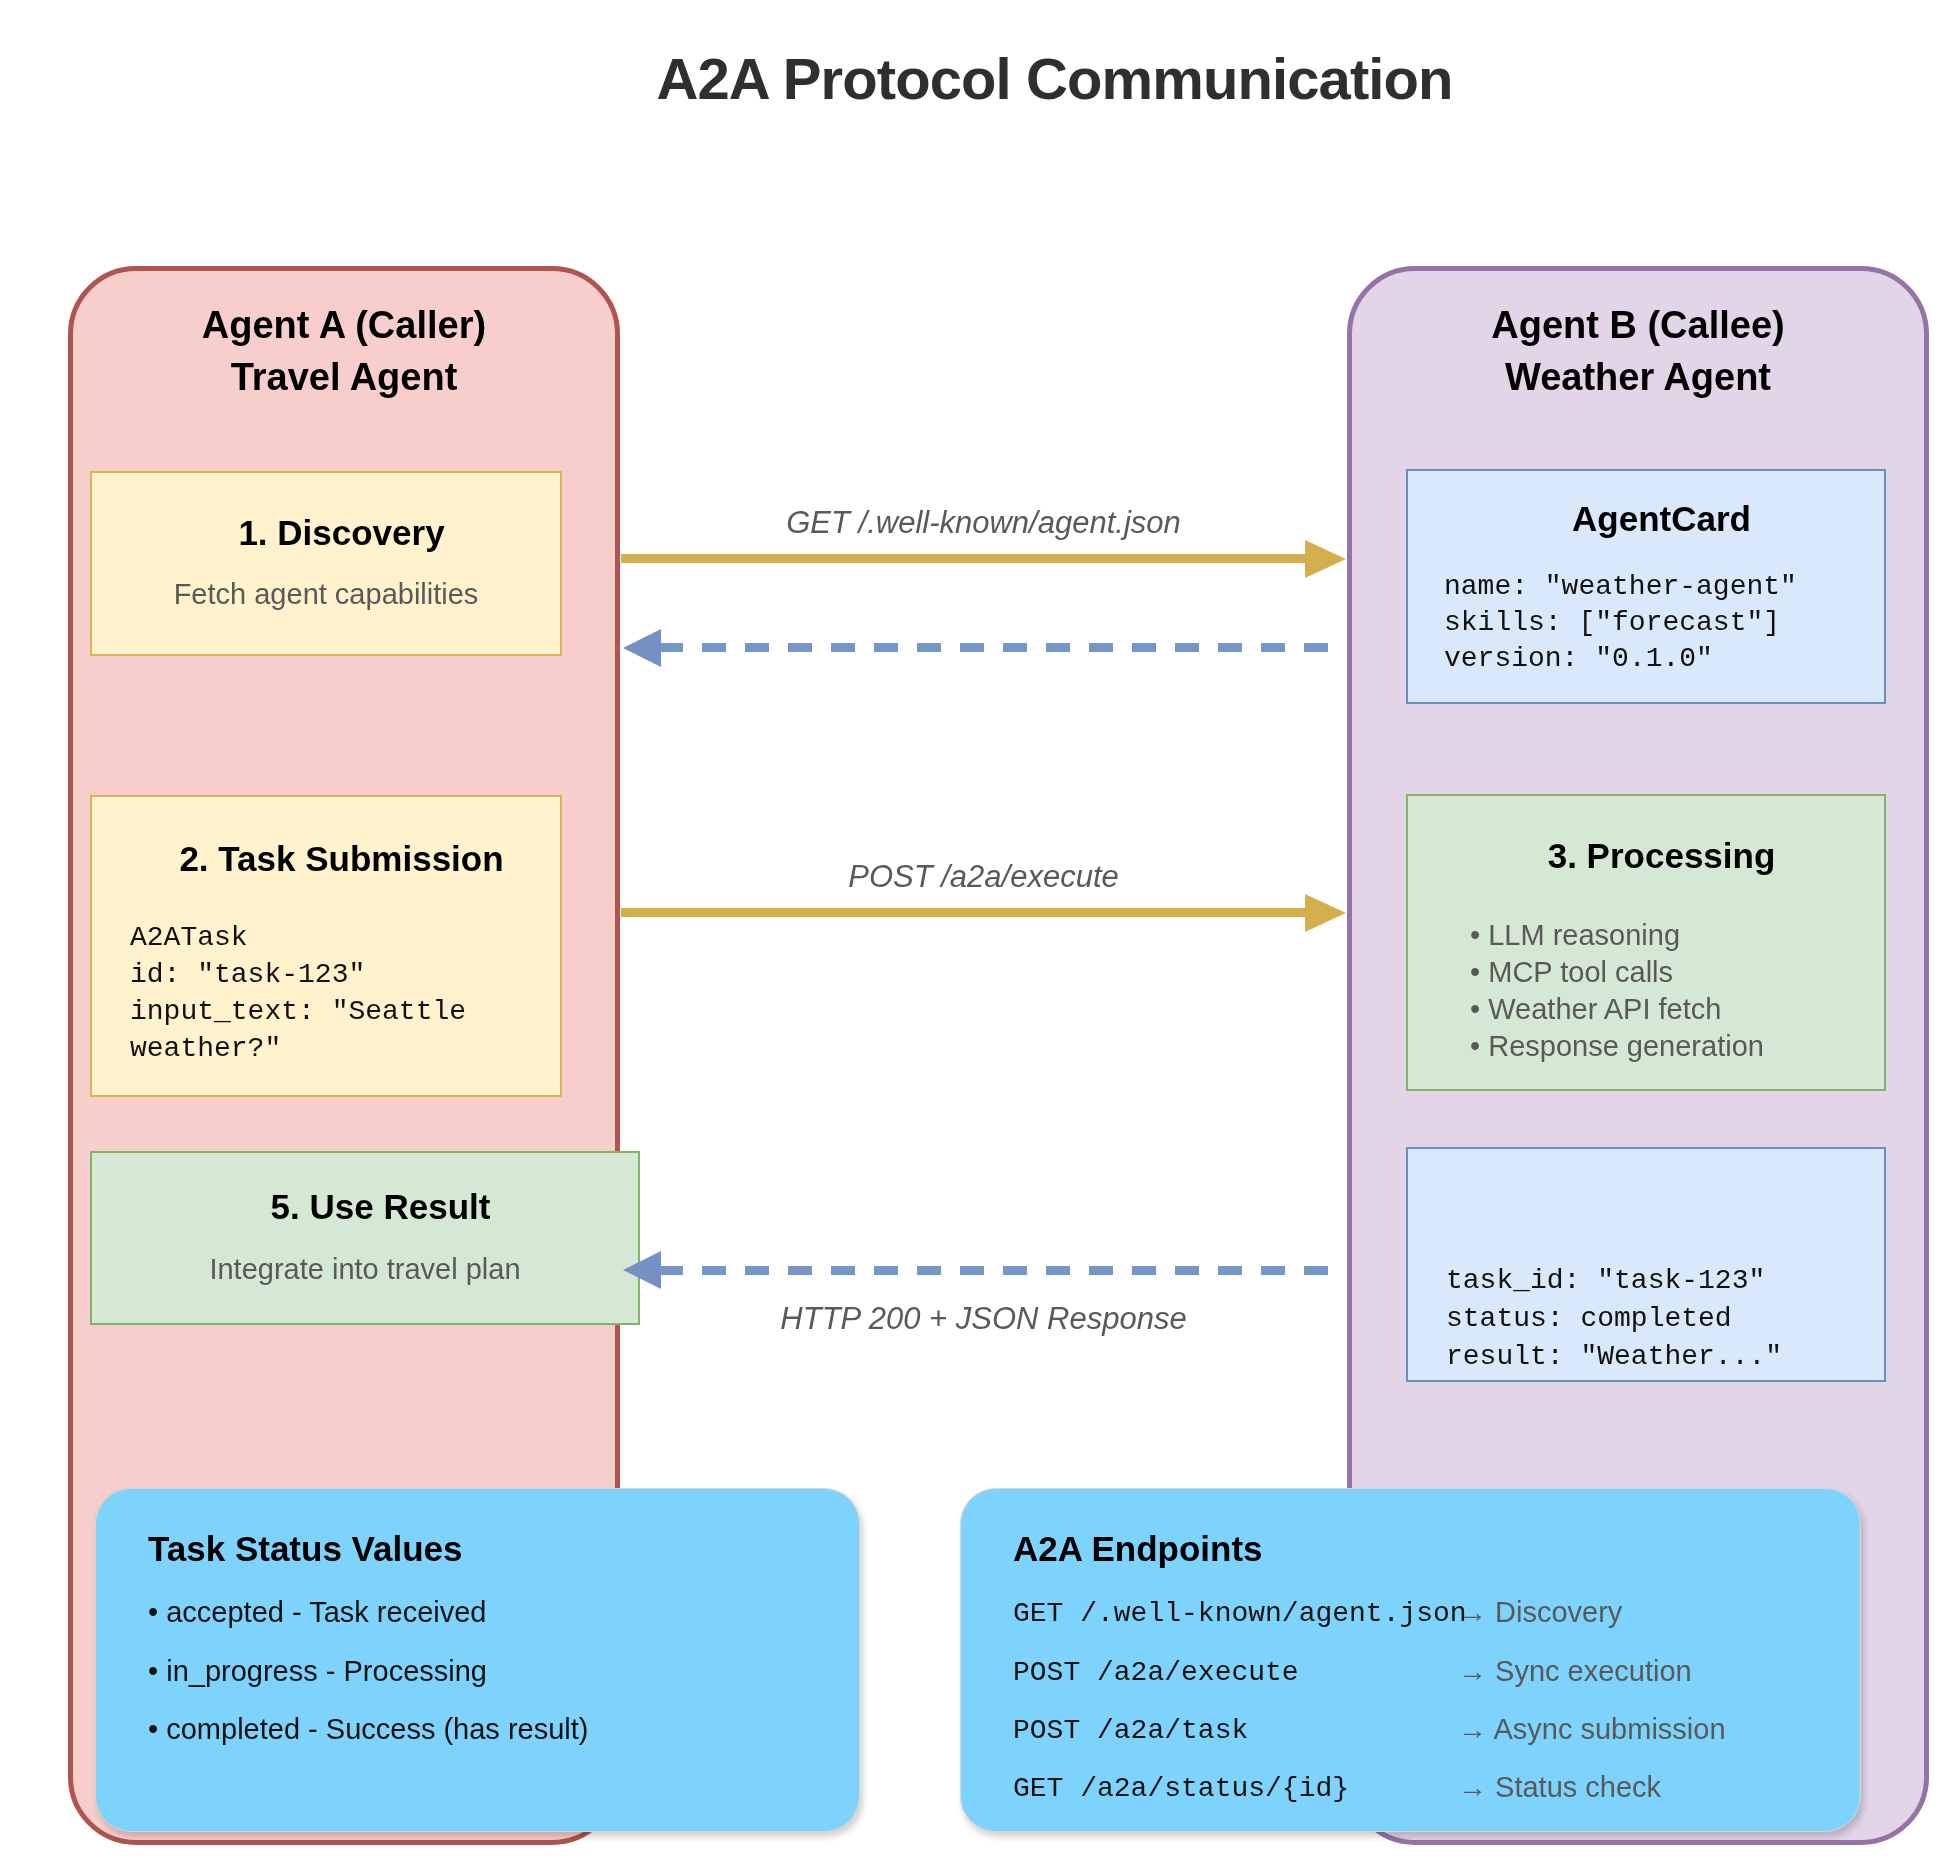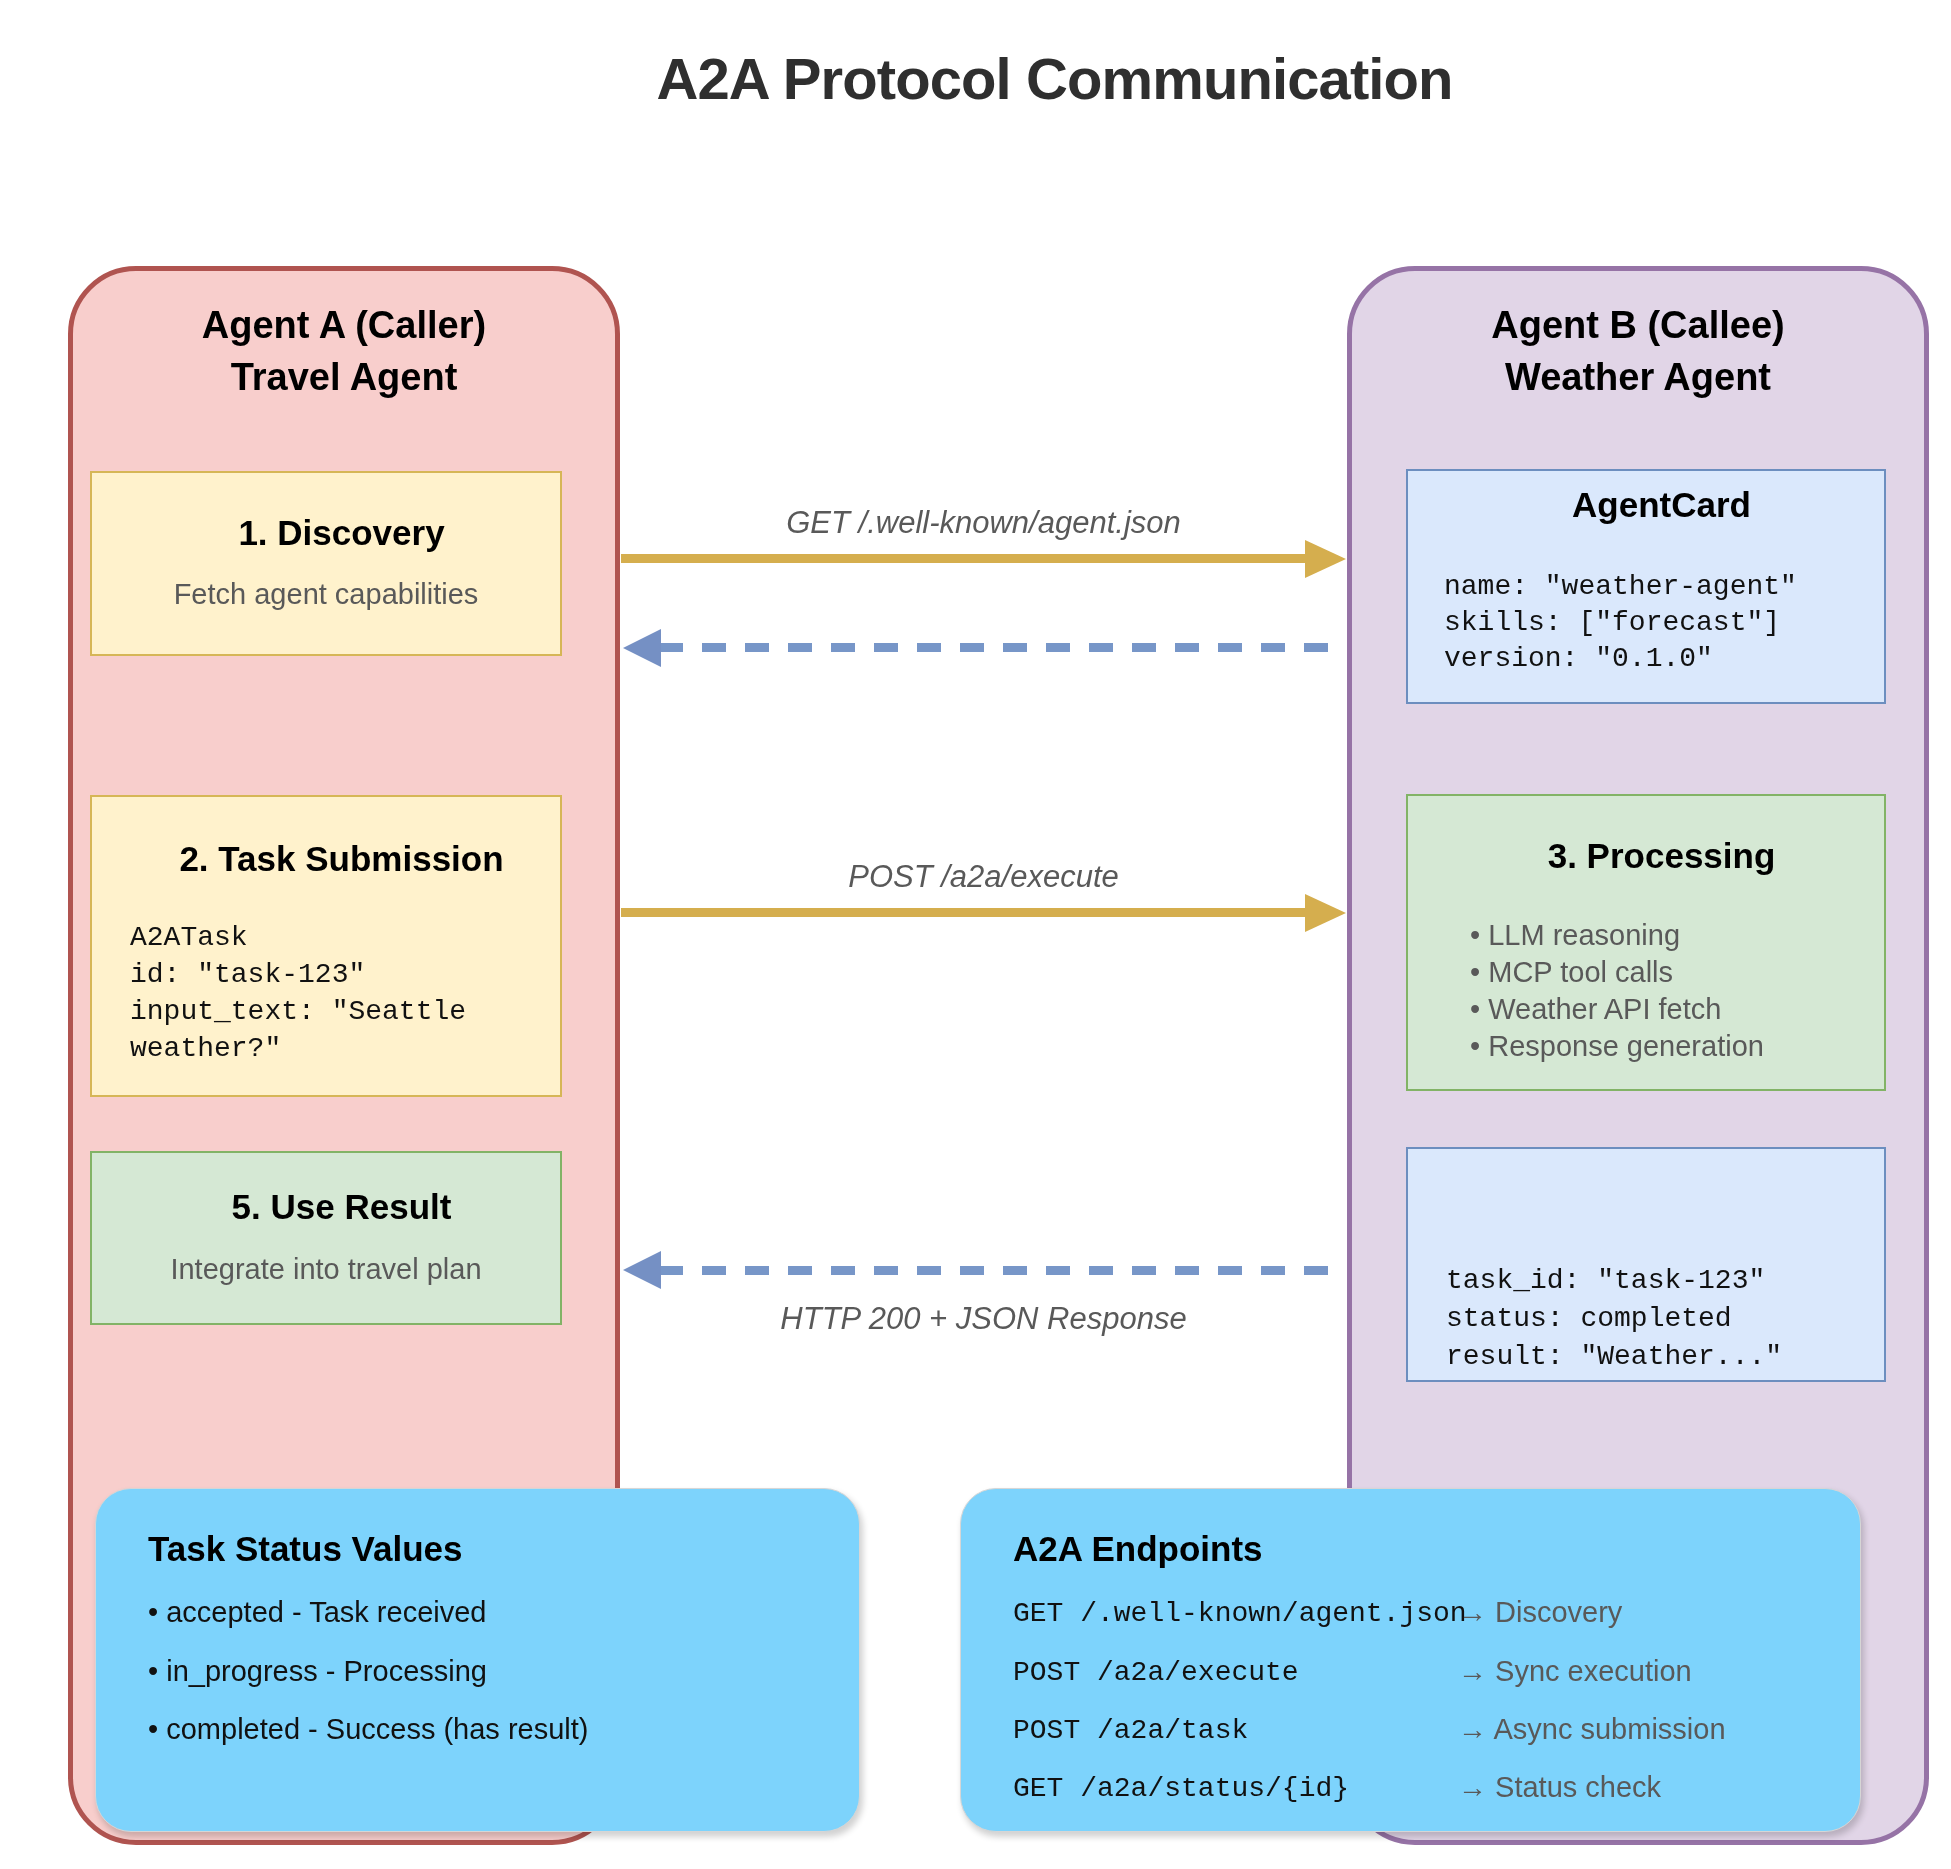--- a/index.html
+++ b/index.html
@@ -76,27 +76,27 @@
   </div>
 
   <div class="node node-yellow" style="left:90px; top:795px; width:472px; height:302px;">
     <div class="node-title" style="top:42px">2. Task Submission</div>
     <div class="code" style="left:38px; top:122px; right:14px;">A2ATask
 id: "task-123"
 input_text: "Seattle
 weather?"</div>
   </div>
 
-  <div class="node node-green" style="left:90px; top:1151px; width:472px; height:174px;">
+  <div class="node node-green" style="left:90px; top:1151px; width:550px; height:174px;">
     <div class="node-title" style="top:34px">5. Use Result</div>
     <div class="node-sub" style="top:100px">Integrate into travel plan</div>
   </div>
 
   <div class="node node-blue" style="left:1406px; top:469px; width:480px; height:235px;">
-    <div class="node-title" style="top:14px">AgentCard</div>
+    <div class="node-title" style="top:28px">AgentCard</div>
     <div class="code" style="left:36px; top:98px; right:9.4px; line-height:36px;">name: "weather-agent"
 skills: ["forecast"]
 version: "0.1.0"</div>
   </div>
 
   <div class="node node-green" style="left:1406px; top:794px; width:480px; height:297px;">
     <div class="node-title" style="top:40px">3. Processing</div>
     <div class="blist" style="left:62px; top:121px;">
       <div>LLM reasoning</div>
       <div>MCP tool calls</div>

